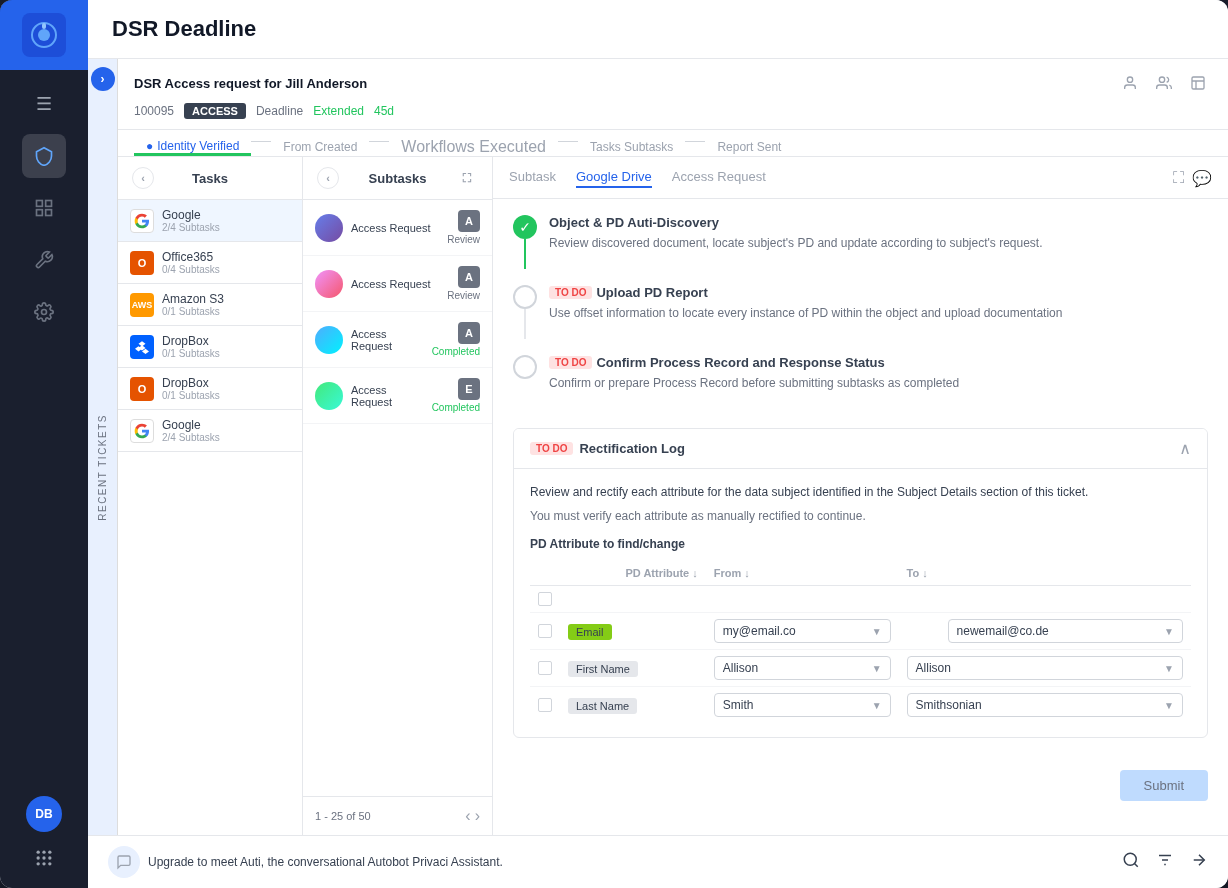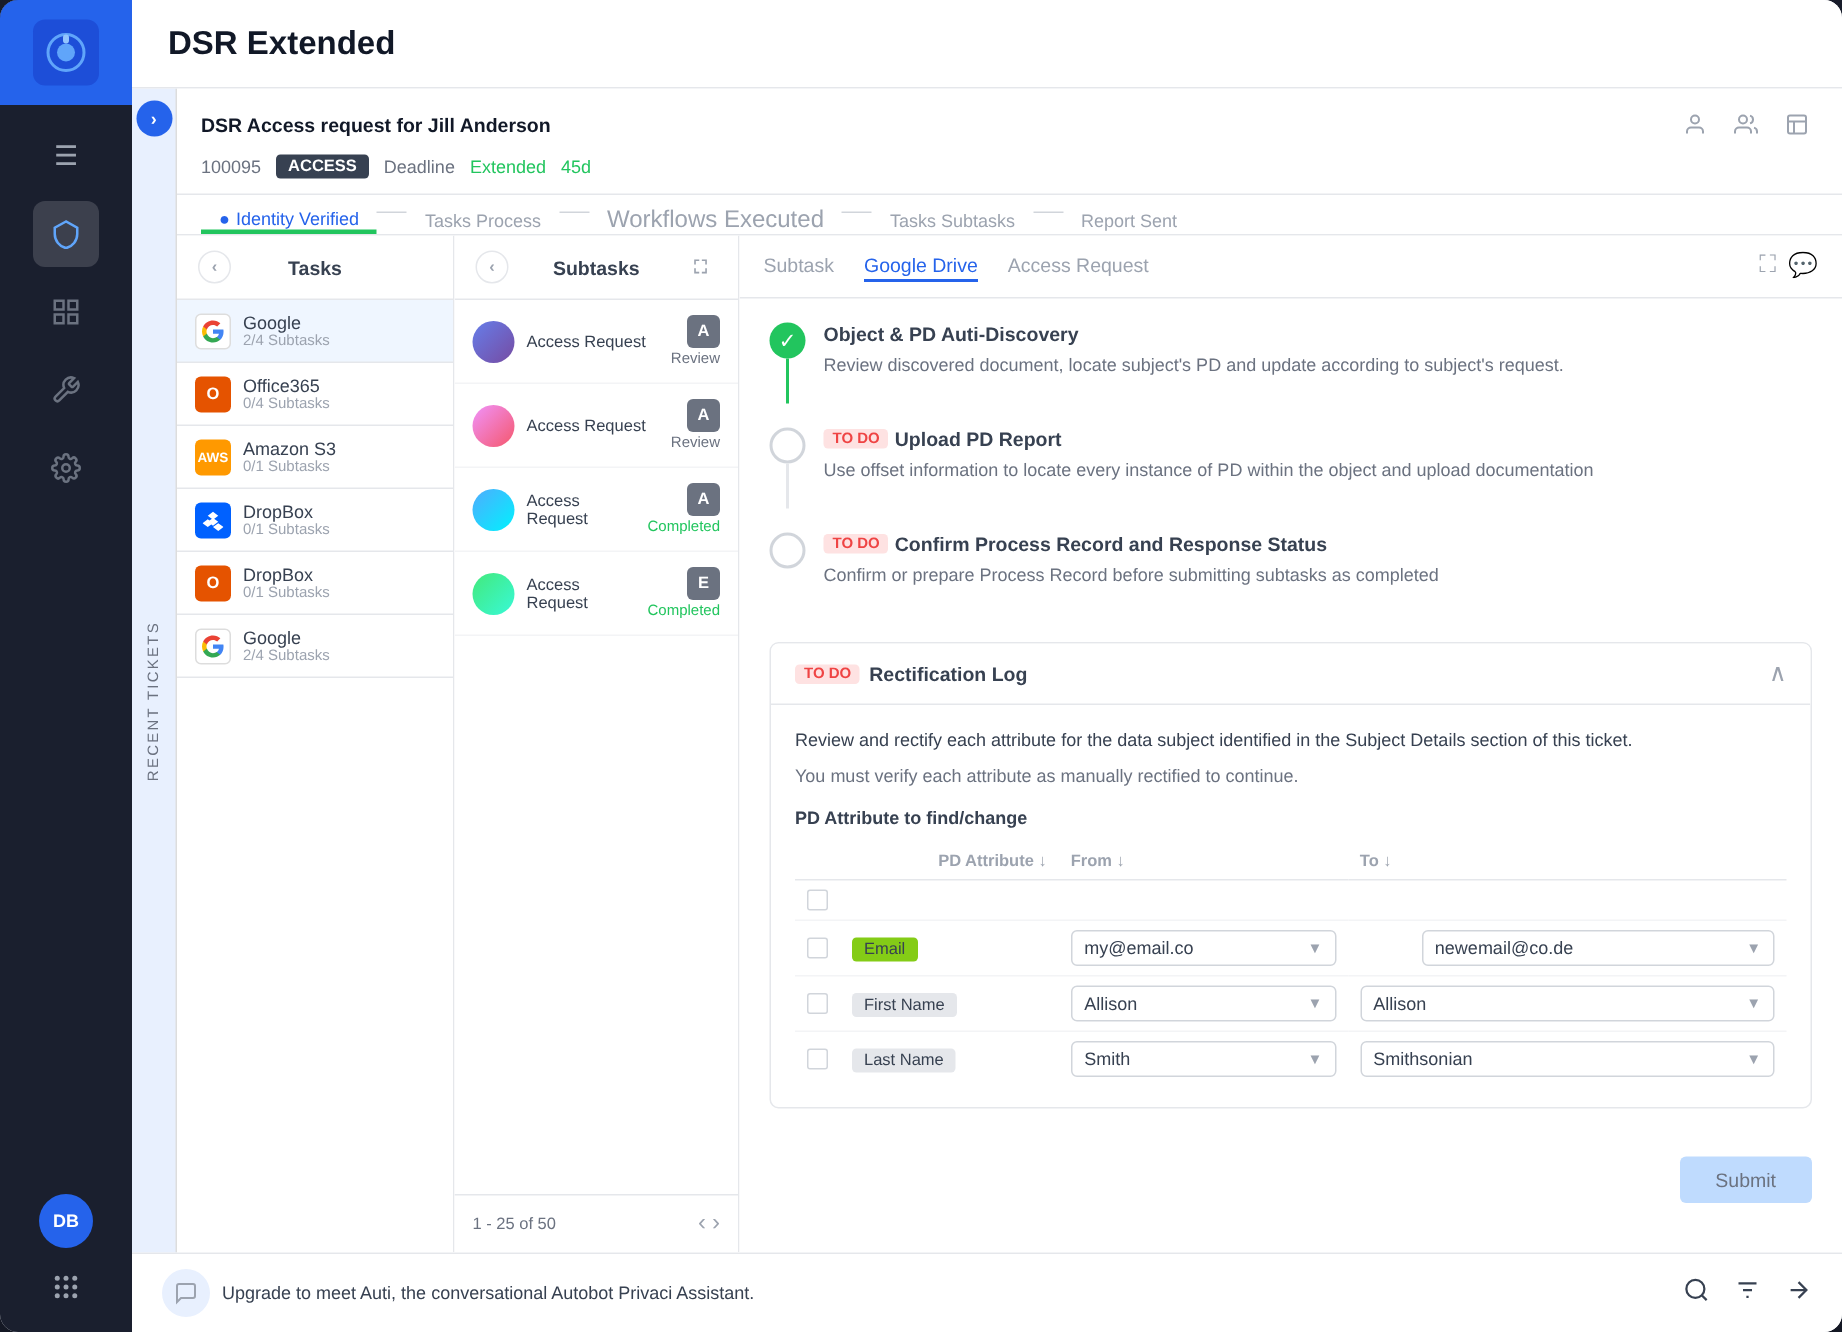--- a/index.html
+++ b/index.html
@@ -92,21 +92,21 @@
               <circle cx="12" cy="19" r="2"></circle>
               <circle cx="19" cy="19" r="2"></circle>
             </svg>
         </div>
       </div>
     </div>
 
     <div class="main-content">
 
       <div class="top-header">
-        <span class="page-title">DSR Extended</span>
+        <span class="page-title">DSR Deadline</span>
       </div>
 
       <div class="content-area">
 
         <div style="width:30px;background:#e8f0fe;display:flex;flex-direction:column;align-items:center;justify-content:center;cursor:pointer;border-right:1px solid #ddd;position:relative;">
           <div style="position:absolute;top:8px;width:24px;height:24px;background:#2563eb;border-radius:50%;display:flex;align-items:center;justify-content:center;cursor:pointer;">
             <span style="color:white;font-size:12px;font-weight:600;">›</span>
           </div>
           <div style="writing-mode:vertical-rl;transform:rotate(180deg);font-size:10px;color:#6b7280;letter-spacing:1.5px;text-transform:uppercase;font-weight:500;margin-top:40px;">RECENT TICKETS</div>
         </div>
@@ -149,21 +149,21 @@
             </div>
           </div>
 
           <div style="display:flex;align-items:center;padding:0 16px;background:#fff;border-bottom:1px solid #e5e7eb;overflow:hidden;">
             <div style="display:flex;align-items:center;gap:4px;padding:8px 12px 0;font-size:12px;color:#2563eb;font-weight:500;border-bottom:3px solid #22c55e;margin-bottom:0;">
               <span style="color:#2563eb;">●</span>
               <span>Identity Verified</span>
             </div>
             <div style="height:1px;width:20px;background:#d1d5db;margin-bottom:3px;"></div>
             <div style="display:flex;align-items:center;gap:4px;padding:8px 12px 0;font-size:12px;color:#9ca3af;">
-              <span>Tasks Process</span>
+              <span>From Created</span>
             </div>
             <div style="height:1px;width:20px;background:#d1d5db;margin-bottom:3px;"></div>
             <div style="display:flex;align-items:center;gap:4px;padding:8px 12px 0;font-size:16px;color:#9ca3af;">
               <span>Workflows Executed</span>
             </div>
             <div style="height:1px;width:20px;background:#d1d5db;margin-bottom:3px;"></div>
             <div style="display:flex;align-items:center;gap:4px;padding:8px 12px 0;font-size:12px;color:#9ca3af;">
               <span>Tasks Subtasks</span>
             </div>
             <div style="height:1px;width:20px;background:#d1d5db;margin-bottom:3px;"></div>
@@ -315,21 +315,21 @@
                 <span style="font-size:11px;color:#6b7280;">1 - 25 of 50</span>
                 <div style="display:flex;gap:4px;">
                   <div style="cursor:pointer;color:#9ca3af;">‹</div>
                   <div style="cursor:pointer;color:#9ca3af;">›</div>
                 </div>
               </div>
             </div>
 
             <div style="flex:1;overflow-y:auto;background:#fff;display:flex;flex-direction:column;">
 
-              <div style="padding:10px 16px;display:flex;align-items:flex-start;justify-content:space-between;border-bottom:1px solid #e5e7eb;">
+              <div style="padding:10px 16px;display:flex;align-items:flex-end;justify-content:space-between;border-bottom:1px solid #e5e7eb;">
                 <div style="display:flex;gap:20px;">
                   <div style="font-size:13px;color:#9ca3af;cursor:pointer;padding:2px 0;">Subtask</div>
                   <div style="font-size:13px;color:#2563eb;cursor:pointer;padding:2px 0;border-bottom:2px solid #2563eb;font-weight:500;">Google Drive</div>
                   <div style="font-size:13px;color:#9ca3af;cursor:pointer;padding:2px 0;">Access Request</div>
                 </div>
                 <div style="display:flex;gap:8px;">
                   <div style="cursor:pointer;color:#9ca3af;">⛶</div>
                   <div style="cursor:pointer;color:#9ca3af;">💬</div>
                 </div>
               </div>

